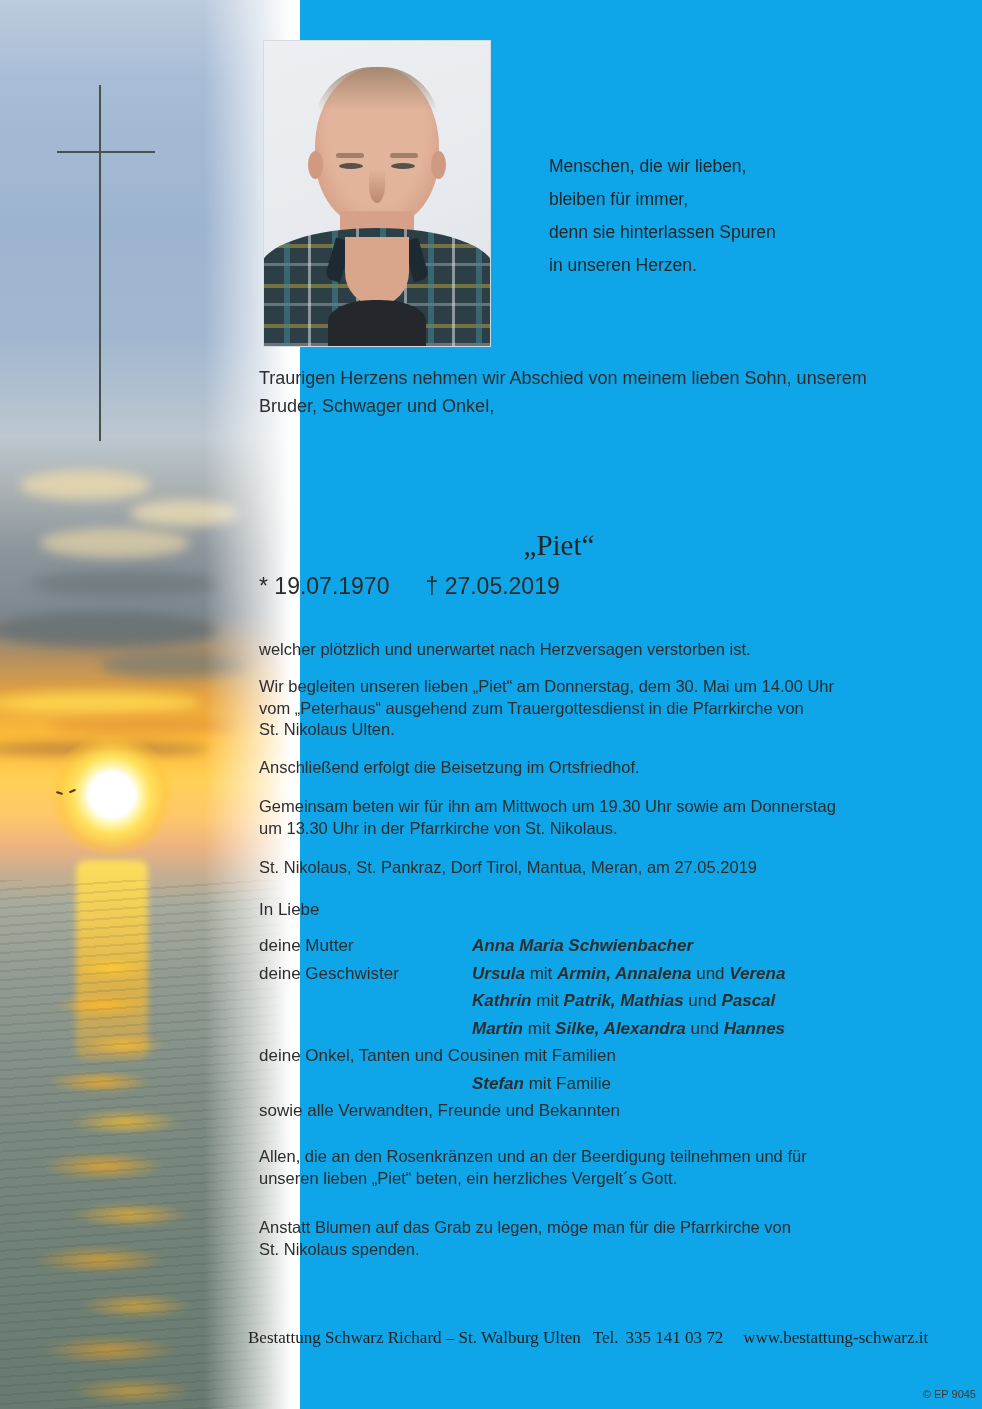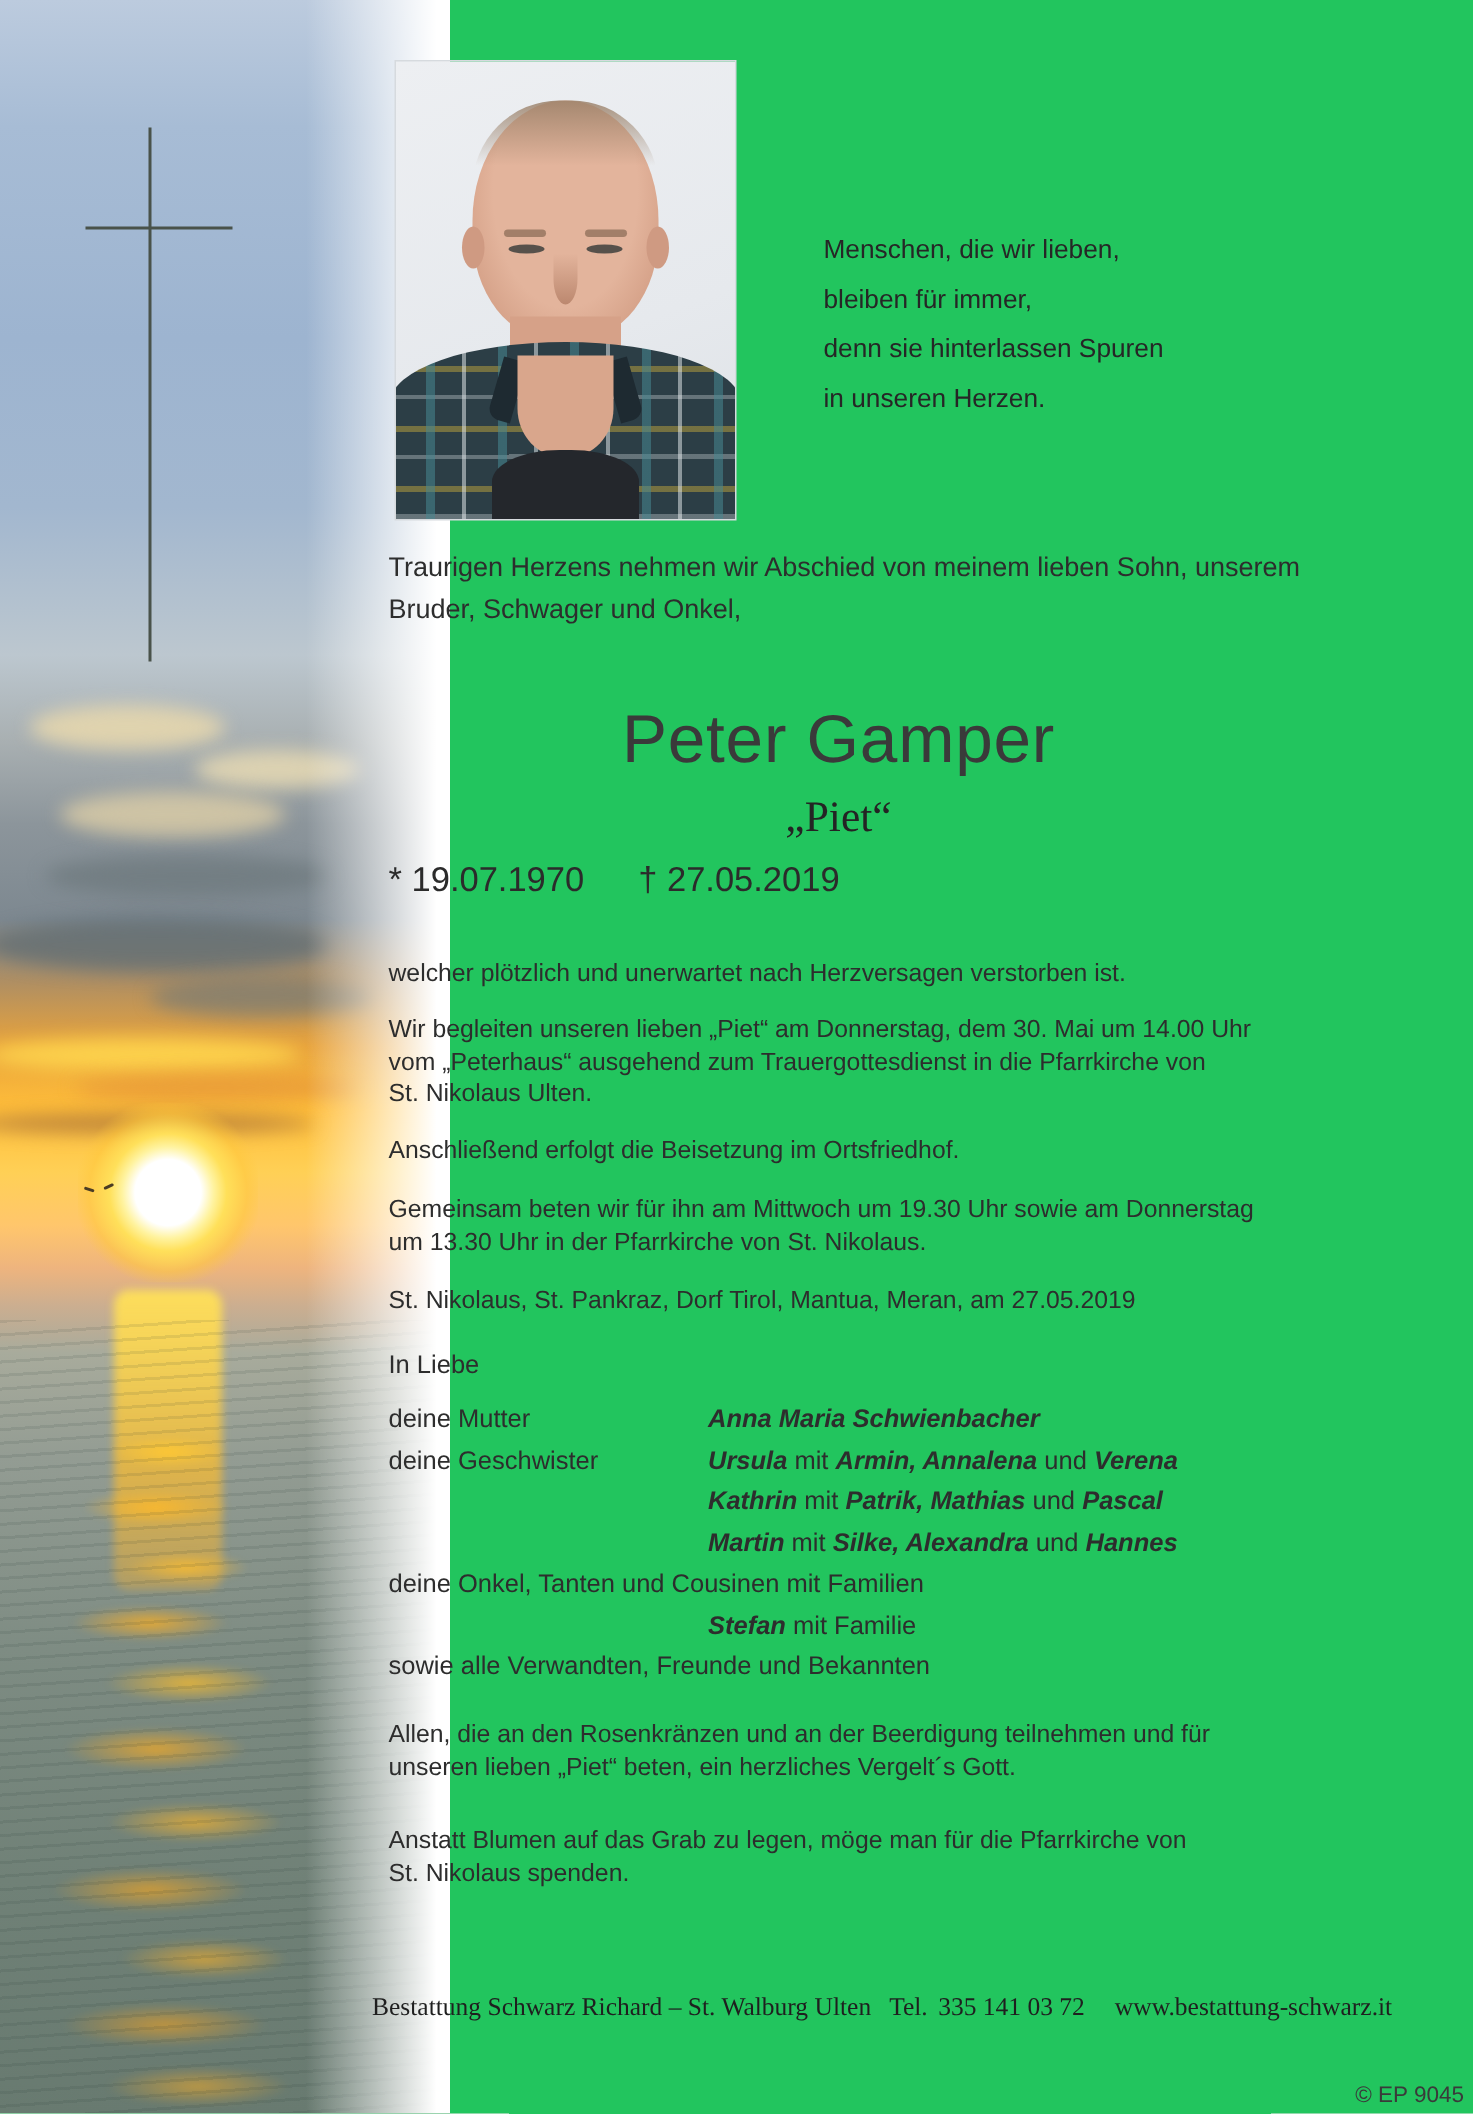--- a/index.html
+++ b/index.html
@@ -1,20 +1,20 @@
 <!DOCTYPE html>
 <html><head>
 <meta charset="utf-8">
 <style>
   html,body{margin:0;padding:0;background:#e9e9e9;}
   .page{
     position:relative;
     width:982px;height:1409px;
     margin:0 auto;
-    background:#22c55e;
+    background:#0ea5e9;
     overflow:hidden;
     font-family:"Liberation Sans", sans-serif;
     color:#2d2d2d;
   }
   
   .bg-strip{
     position:absolute;left:0;top:0;width:300px;height:1409px;
     background:linear-gradient(to bottom,
       #bccbde 0%,
       #a7bcd5 6%,
@@ -163,21 +163,21 @@
   .p-anstatt{left:259px;top:1217px;}
   .footer{
     position:absolute;left:248px;top:1327px;white-space:nowrap;
     font-family:"Liberation Serif", serif;font-size:17px;line-height:22px;color:#1f1f1f;
   }
   .footer .gap-s{margin-left:12px;margin-top:28px;}
   .footer .gap-xs{margin-left:7px;}
   .footer .gap-m{margin-left:20px;}
   .print-code{
     position:absolute;right:6px;top:1388px;
-    font-size:15px;color:#3a3a3a;font-family:"Liberation Sans", sans-serif;
+    font-size:11px;color:#3a3a3a;font-family:"Liberation Sans", sans-serif;
   }
 </style>
 </head>
 <body>
 
 <div class="page">
 
   <div class="bg-strip">
     <div class="cloud" style="left:20px;top:470px;width:130px;height:30px;background:rgba(236,219,172,.8);"></div>
     <div class="cloud" style="left:130px;top:500px;width:110px;height:26px;background:rgba(240,224,180,.75);"></div>
@@ -220,21 +220,20 @@
   </div>
 
   <div class="txt quote">Menschen, die wir lieben,
 bleiben für immer,
 denn sie hinterlassen Spuren
 in unseren Herzen.</div>
 
   <div class="txt intro">Traurigen Herzens nehmen wir Abschied von meinem lieben Sohn, unserem
 Bruder, Schwager und Onkel,</div>
 
-  <div class="txt name-col">Peter Gamper</div>
   <div class="txt nick-col">„Piet“</div>
   <div class="txt dates-col"><span>* 19.07.1970</span><span class="sep"></span><span>† 27.05.2019</span></div>
 
   <div class="txt body-p p-welcher">welcher plötzlich und unerwartet nach Herzversagen verstorben ist.</div>
   <div class="txt body-p p-begleiten">Wir begleiten unseren lieben „Piet“ am Donnerstag, dem 30. Mai um 14.00 Uhr
 vom „Peterhaus“ ausgehend zum Trauergottesdienst in die Pfarrkirche von
 St. Nikolaus Ulten.</div>
   <div class="txt body-p p-anschl">Anschließend erfolgt die Beisetzung im Ortsfriedhof.</div>
   <div class="txt body-p p-gemeinsam">Gemeinsam beten wir für ihn am Mittwoch um 19.30 Uhr sowie am Donnerstag
 um 13.30 Uhr in der Pfarrkirche von St. Nikolaus.</div>

